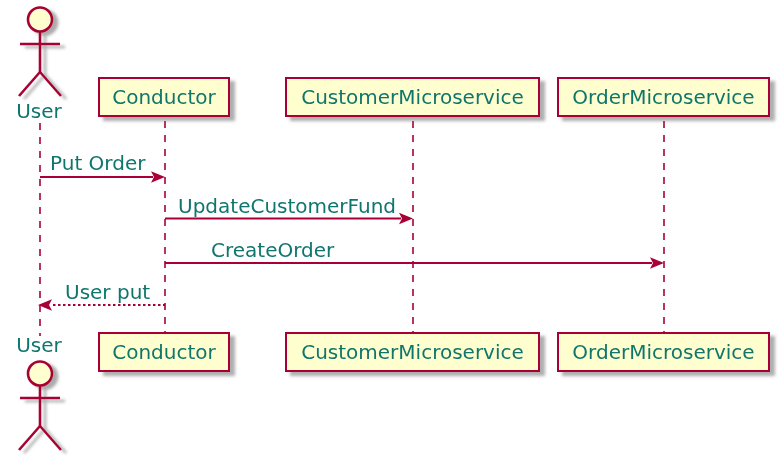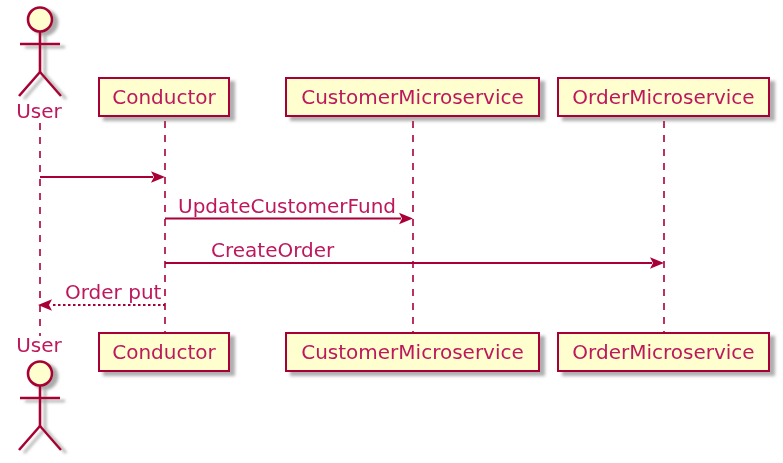--- a/index.html
+++ b/index.html
@@ -3,21 +3,21 @@
 <meta charset="utf-8">
 <style>
   * { margin: 0; padding: 0; box-sizing: border-box; }
   html, body { background: #ffffff; }
   .canvas {
     position: relative;
     width: 783px;
     height: 463px;
     background: #ffffff;
     font-family: "DejaVu Sans", sans-serif;
-    color: #be185d;
+    color: #0f766e;
     overflow: hidden;
   }
   .svg-layer { position: absolute; left: 0; top: 0; }
   .pbox {
     position: absolute;
     height: 40px;
     background: #FEFECE;
     border: 2px solid #A80036;
     display: flex;
     align-items: center;
@@ -92,17 +92,18 @@
   <div class="actor-label" style="top:334px;">User</div>
 
   <div class="pbox" style="left:98px;  top:77px; width:132px;">Conductor</div>
   <div class="pbox" style="left:285px; top:77px; width:255px;">CustomerMicroservice</div>
   <div class="pbox" style="left:557px; top:77px; width:213px;">OrderMicroservice</div>
 
   <div class="pbox" style="left:98px;  top:332px; width:132px;">Conductor</div>
   <div class="pbox" style="left:285px; top:332px; width:255px;">CustomerMicroservice</div>
   <div class="pbox" style="left:557px; top:332px; width:213px;">OrderMicroservice</div>
 
+  <div class="msg-label" style="left:50px;  top:152px;">Put Order</div>
   <div class="msg-label" style="left:178px; top:195px;text-align:right;">UpdateCustomerFund</div>
   <div class="msg-label" style="left:179px; top:239px;margin-left:32px;">CreateOrder</div>
-  <div class="msg-label" style="left:65px;  top:281px;">Order put</div>
+  <div class="msg-label" style="left:65px;  top:281px;">User put</div>
 
 </div>
 
 </body></html>

